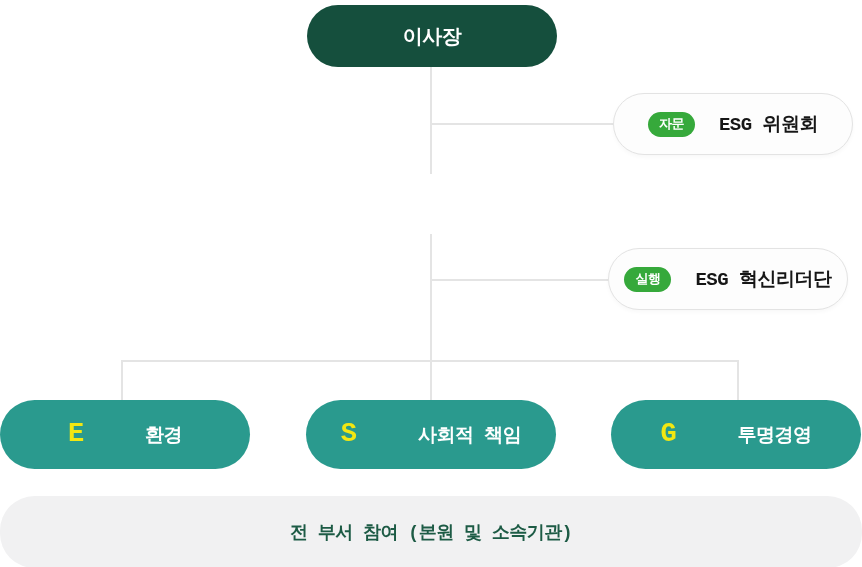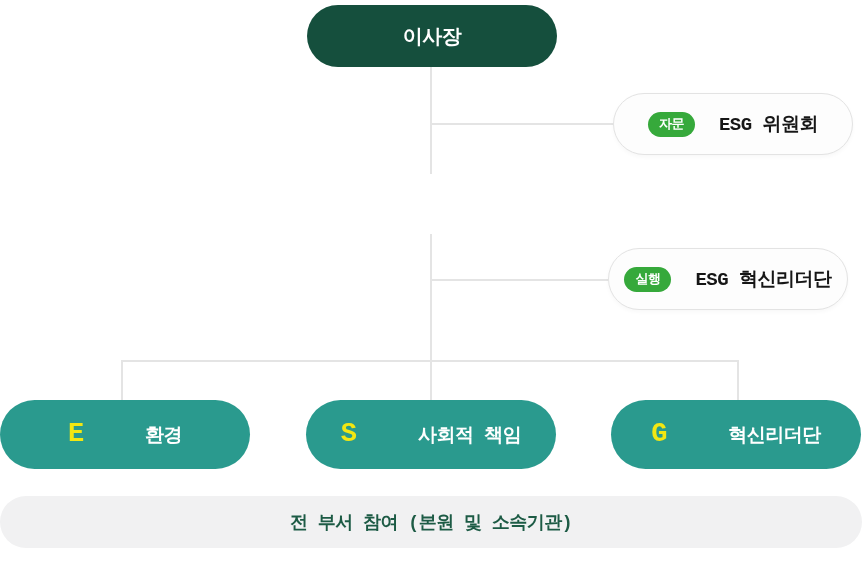--- a/index.html
+++ b/index.html
@@ -39,21 +39,21 @@
   .pillar{
     position:absolute;top:400px;width:250px;height:69px;border-radius:34.5px;
     background:var(--teal);display:flex;align-items:center;justify-content:center;gap:13px;
   }
   .pillar-e{left:0px;}
   .pillar-s{left:306px;}
   .pillar-g{left:611px;}
   .pillar-letter{color:var(--yellow);font-weight:bold;font-size:27px;line-height:1;}
   .pillar-label{color:#fff;font-weight:bold;font-size:19px;letter-spacing:-0.5px;margin-left:48px;}
   .footer{
-    position:absolute;left:0;top:496px;width:862px;height:52px;border-radius:34.5px;
+    position:absolute;left:0;top:496px;width:862px;height:72px;border-radius:34.5px;
     background:var(--gray-bg);display:flex;align-items:center;justify-content:center;
     color:var(--footer-text);font-weight:bold;font-size:18px;letter-spacing:-0.5px;
   }
 </style>
 </head>
 <body>
 
 <div class="canvas">
 
   <div class="line" style="left:430px;top:66px;width:2px;height:108px;"></div>
@@ -82,20 +82,20 @@
   <div class="pillar pillar-e">
     <span class="pillar-letter">E</span>
     <span class="pillar-label">환경</span>
   </div>
   <div class="pillar pillar-s">
     <span class="pillar-letter">S</span>
     <span class="pillar-label">사회적 책임</span>
   </div>
   <div class="pillar pillar-g">
     <span class="pillar-letter">G</span>
-    <span class="pillar-label">혁신리더단</span>
+    <span class="pillar-label">투명경영</span>
   </div>
 
   <div class="footer">
     <span>전 부서 참여 (본원 및 소속기관)</span>
   </div>
 
 </div>
 
 </body></html>

